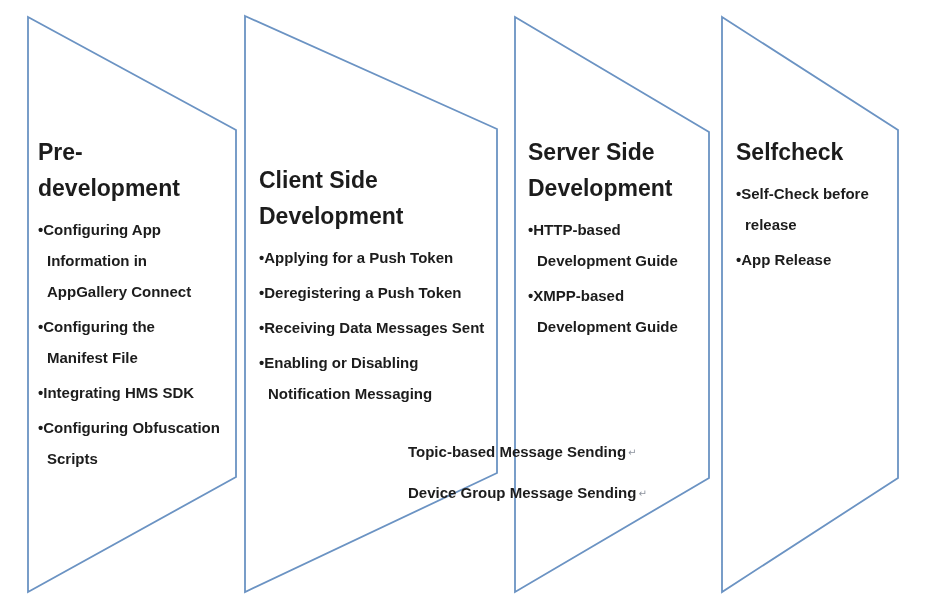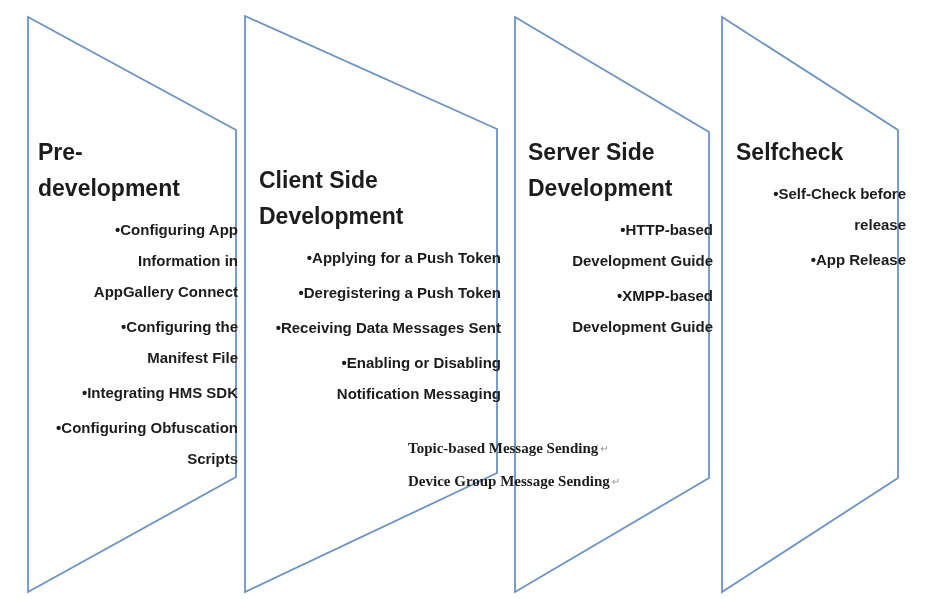--- a/index.html
+++ b/index.html
@@ -13,26 +13,26 @@
   .stage{position:absolute;left:0;top:0;width:945px;height:469px;}
   svg.shapes{position:absolute;left:0;top:0;z-index:0;}
   .shape{fill:#ffffff;stroke:var(--outline);stroke-width:1.8;stroke-linejoin:miter;}
   .panel-content{position:absolute;z-index:2;}
   .p1{left:38px;top:134px;width:200px;}
   .p2{left:259px;top:118px;width:242px;margin-top:44px;}
   .p3{left:528px;top:134px;width:185px;}
   .p4{left:736px;top:134px;width:170px;}
   .panel-title{font-size:23px;font-weight:bold;line-height:36px;white-space:nowrap;letter-spacing:0px;}
   .bullet-list{margin-top:8px;}
-  .bullet-item{margin-bottom:4px;text-align:right;}
+  .bullet-item{margin-bottom:4px;}
   .bullet-line{font-size:15px;font-weight:bold;line-height:31px;white-space:nowrap;}
   .bullet-line .bullet{margin-right:0px;}
   .bullet-line.cont{padding-left:9px;}
   .floating-notes{position:absolute;left:408px;top:432px;z-index:2;}
-  .note-line{font-size:15px;font-weight:bold;line-height:32px;white-space:nowrap;font-family:Liberation Serif, serif;}
+  .note-line{font-size:15px;font-weight:bold;line-height:40px;white-space:nowrap;}
   .note-line .return-mark{font-size:10px;font-weight:normal;color:var(--mark);margin-left:2px;vertical-align:1px;}
 </style>
 </head>
 <body>
 
 <div class="stage">
 
   <svg class="shapes" width="945" height="599" viewBox="0 0 945 599">
     <polygon class="shape" points="28,17 236,130 236,477 28,592"></polygon>
     <polygon class="shape" points="245,16 497,129 497,473 245,592"></polygon>

